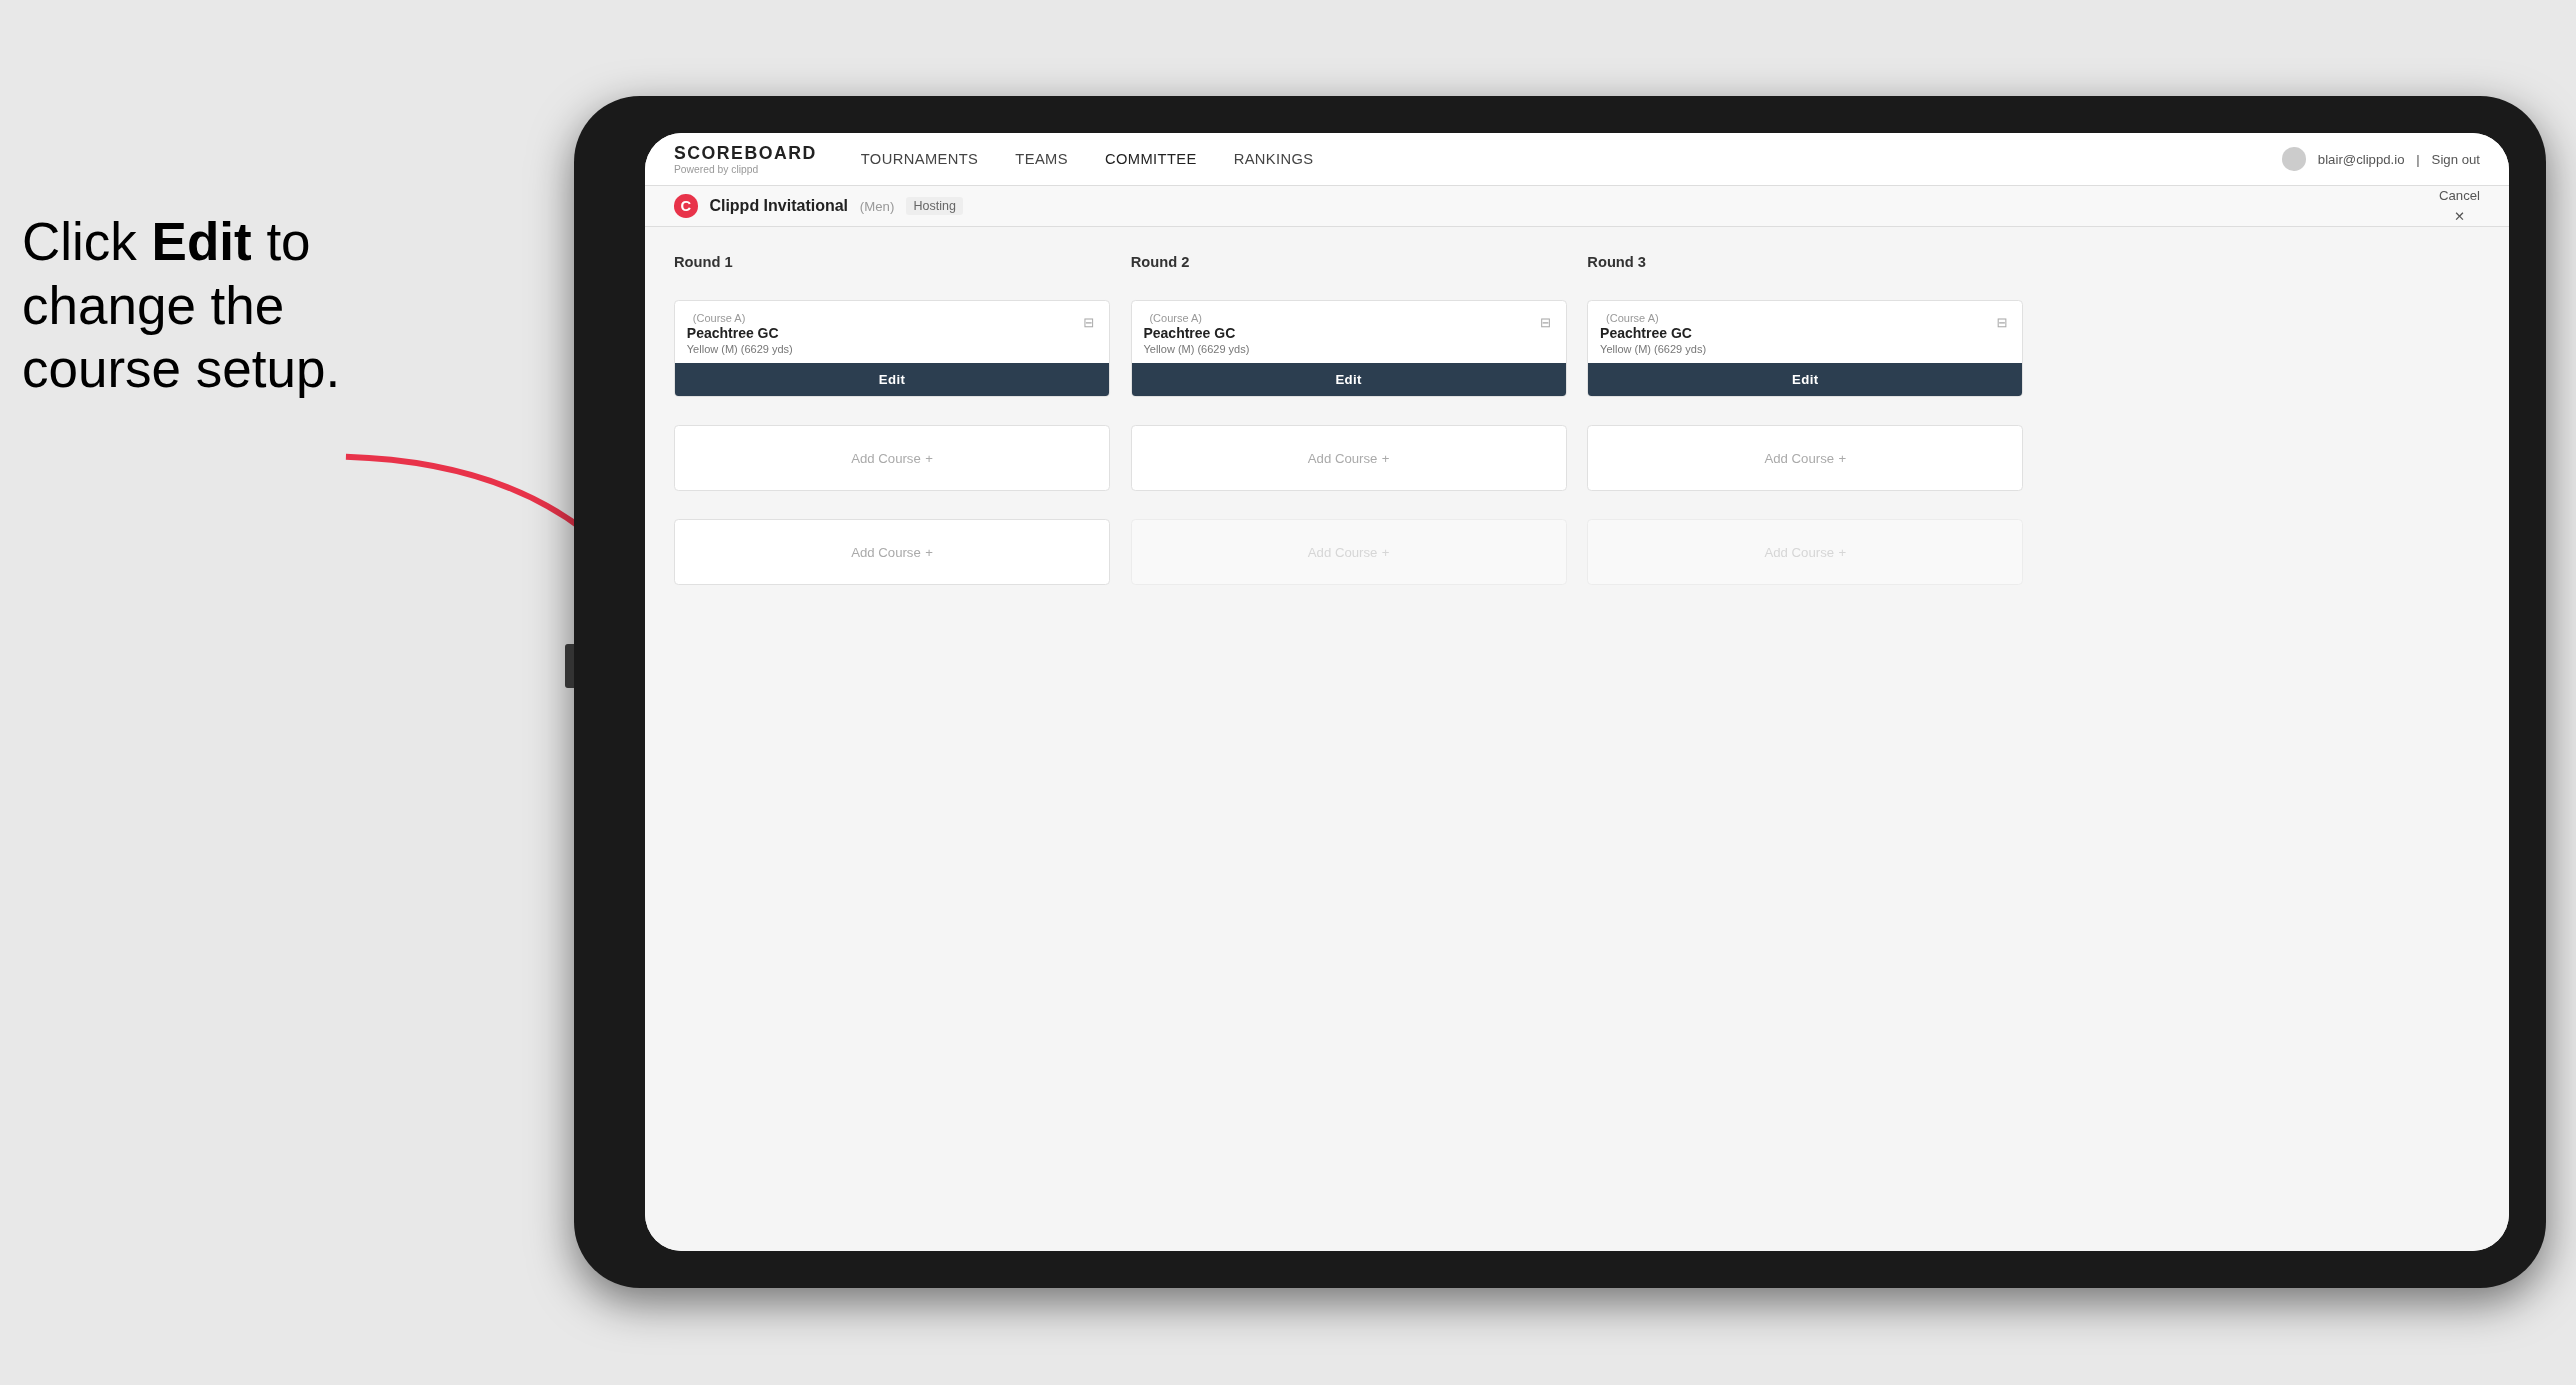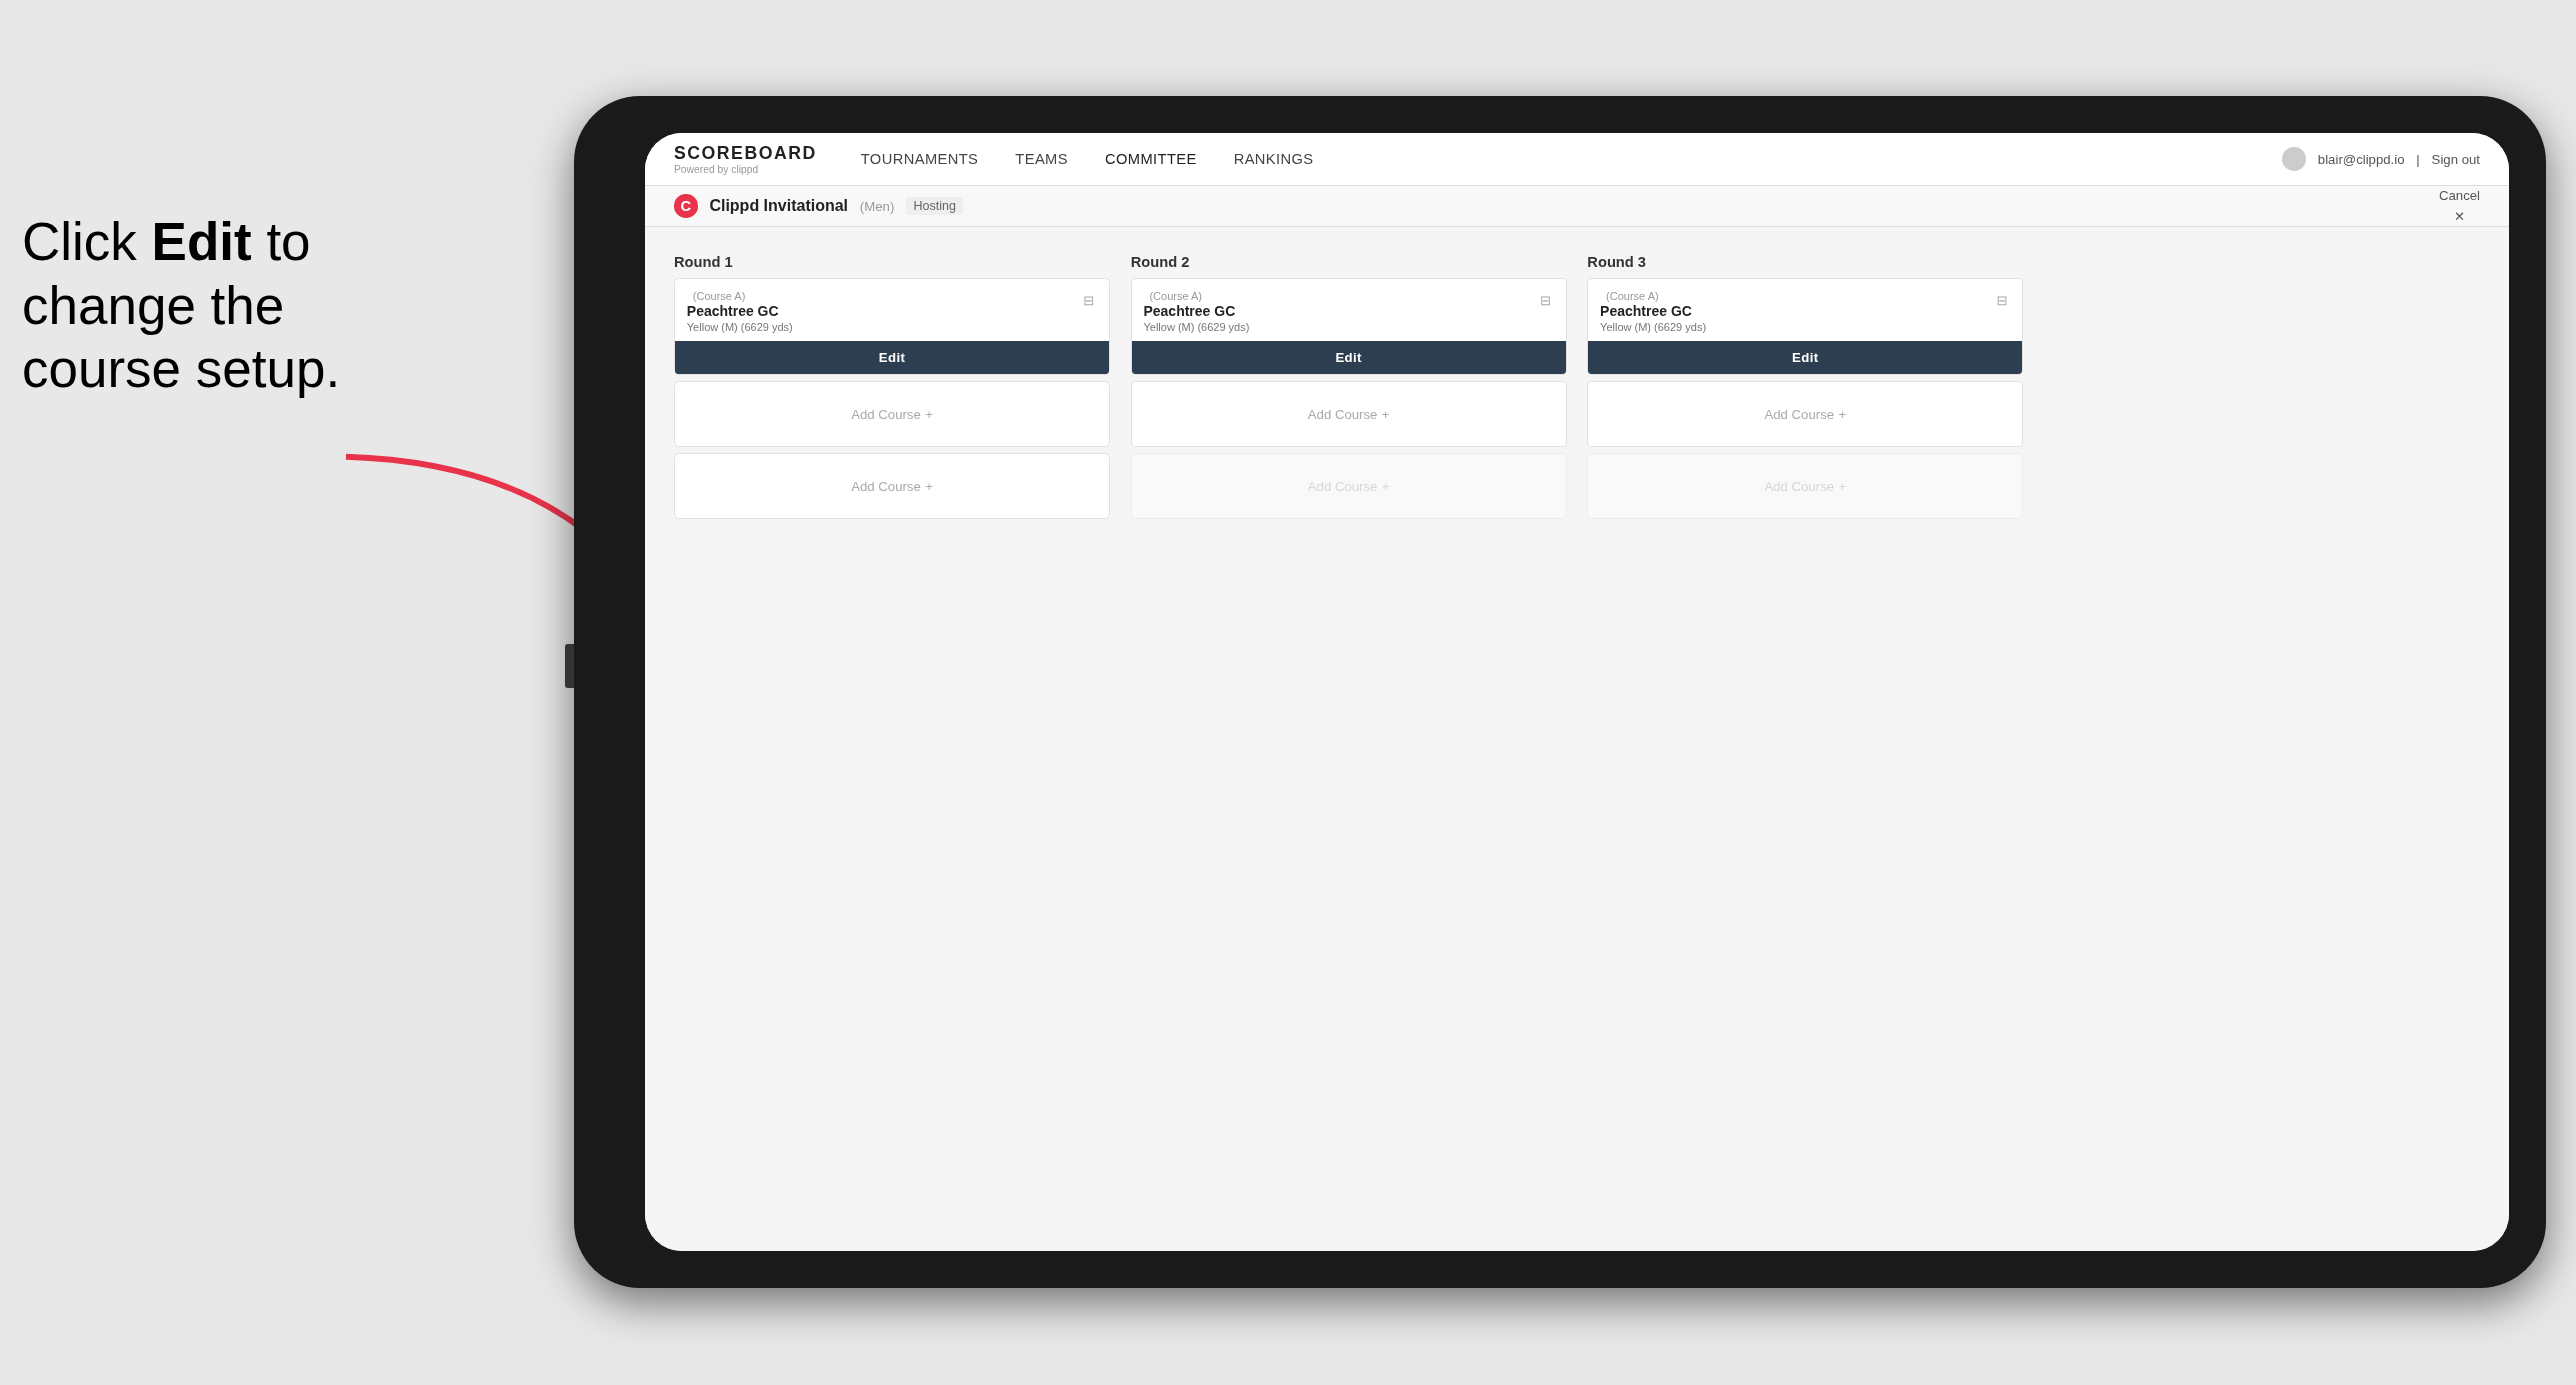--- a/index.html
+++ b/index.html
@@ -229,21 +229,21 @@
     
     .rounds-grid {
       display: grid;
       grid-template-columns: 1fr 1fr 1fr 1fr;
       gap: 20.6px;
     }
 
     .round-column {
       display: flex;
       flex-direction: column;
-      gap: 6px;
+      gap: 28px;
     }
 
     .round-title {
       font-size: 14.7px;
       font-weight: 600;
       color: #333;
       margin-bottom: 2.9px;
     }
 
     

